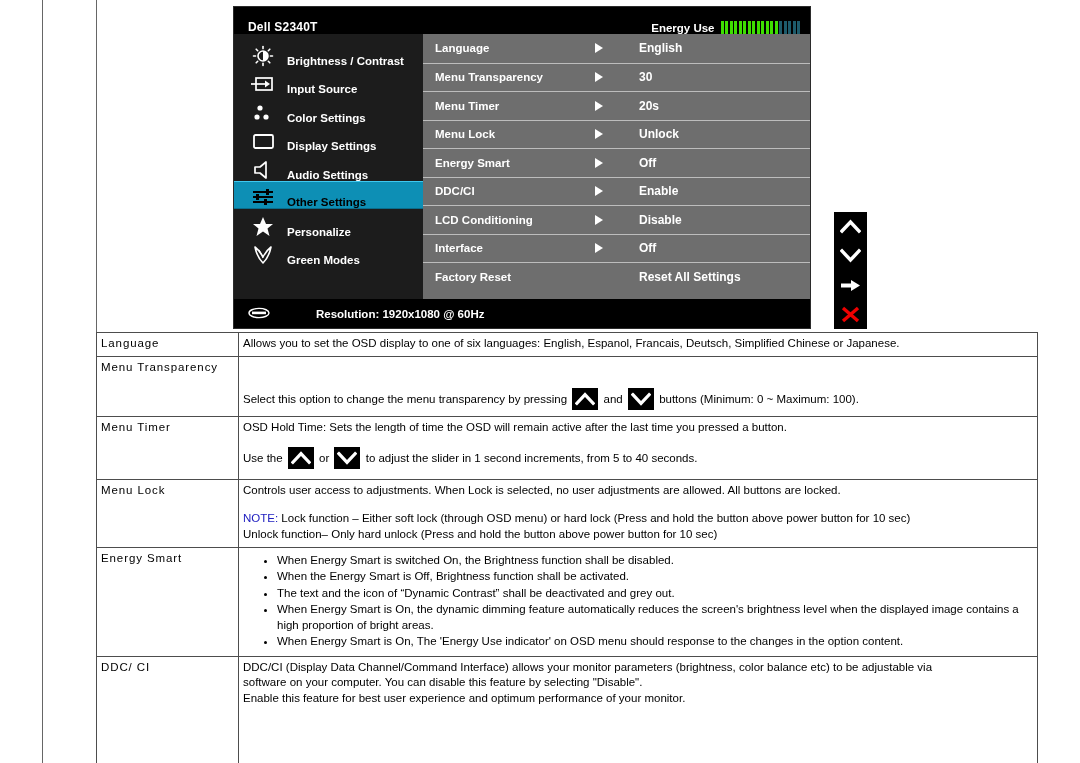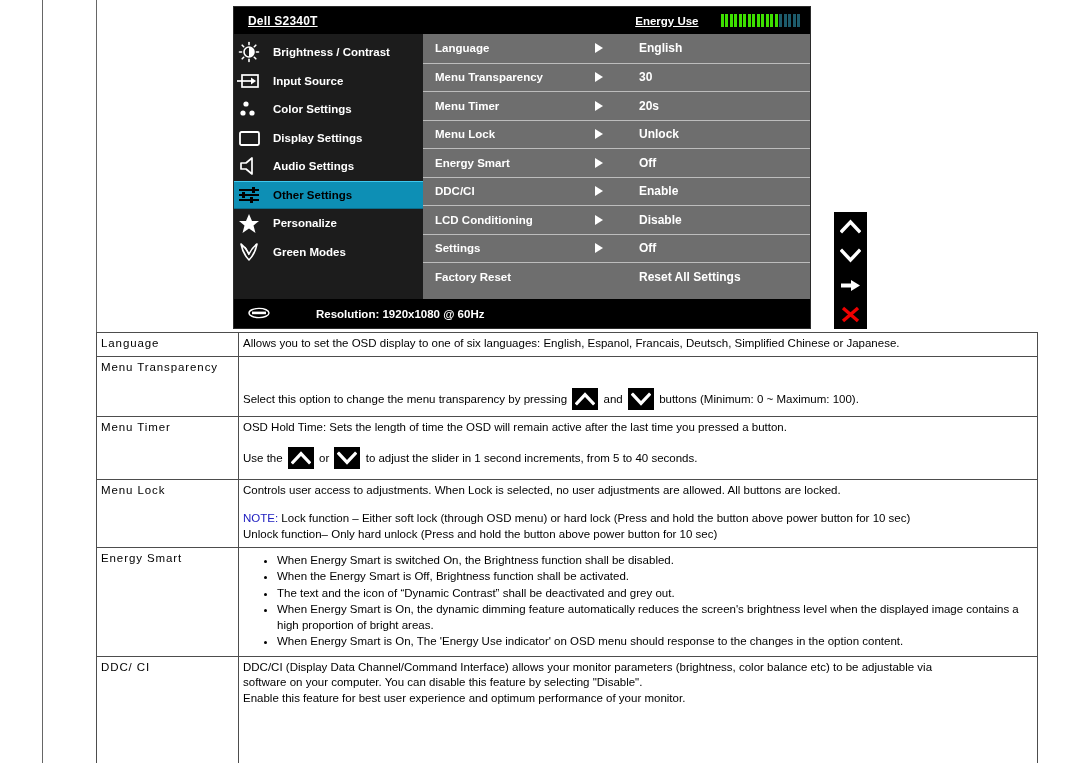--- a/index.html
+++ b/index.html
@@ -41,36 +41,35 @@
     border: 1px solid #2b2b2b;
     box-sizing: border-box;
     color: #fff;
   }
 
   #osd-titlebar {
     position: relative;
     height: 27px;
     background: #000;
     display: flex;
-    align-items: center;
+    align-items: flex-end;
     padding: 0 10px 0 14px;
     box-sizing: border-box;
-    text-decoration: underline;
   }
   #osd-title {
     font-size: 12px;
     font-weight: bold;
     letter-spacing: .2px;
     color: #ffffff;
   }
   #energy-wrap {
     margin-left: auto;
     display: flex;
     align-items: center;
-    gap: 22px;
+    gap: 6px;
   }
   #energy-label {
     font-size: 11.5px;
     font-weight: bold;
     color: #ffffff;
   }
   #energy-bars {
     display: flex;
     gap: 1.5px;
     align-items: center;
@@ -89,22 +88,23 @@
 
   #osd-sidebar {
     width: 189px;
     background: #1c1c1c;
     padding-top: 4px;
     box-sizing: border-box;
   }
 
   .side-item {
     display: flex;
-    align-items: center;
+    align-items: flex-end;
     height: 28.5px;
+    padding-left: 14px;
     box-sizing: border-box;
     cursor: default;
   }
   .side-item .si-icon {
     width: 30px;
     height: 22px;
     display: flex;
     align-items: center;
     justify-content: center;
     flex: 0 0 30px;
@@ -453,21 +453,21 @@
 
         <div class="srow">
           <span class="sr-label">LCD Conditioning</span>
           <span class="sr-arrow">
               <i class="tri-right"></i>
             </span>
           <span class="sr-value">Disable</span>
         </div>
 
         <div class="srow">
-          <span class="sr-label">Settings</span>
+          <span class="sr-label">Interface</span>
           <span class="sr-arrow">
               <i class="tri-right"></i>
             </span>
           <span class="sr-value">Off</span>
         </div>
 
         <div class="srow">
           <span class="sr-label">Factory Reset</span>
           <span class="sr-arrow"></span>
           <span class="sr-value">Reset All Settings</span>

